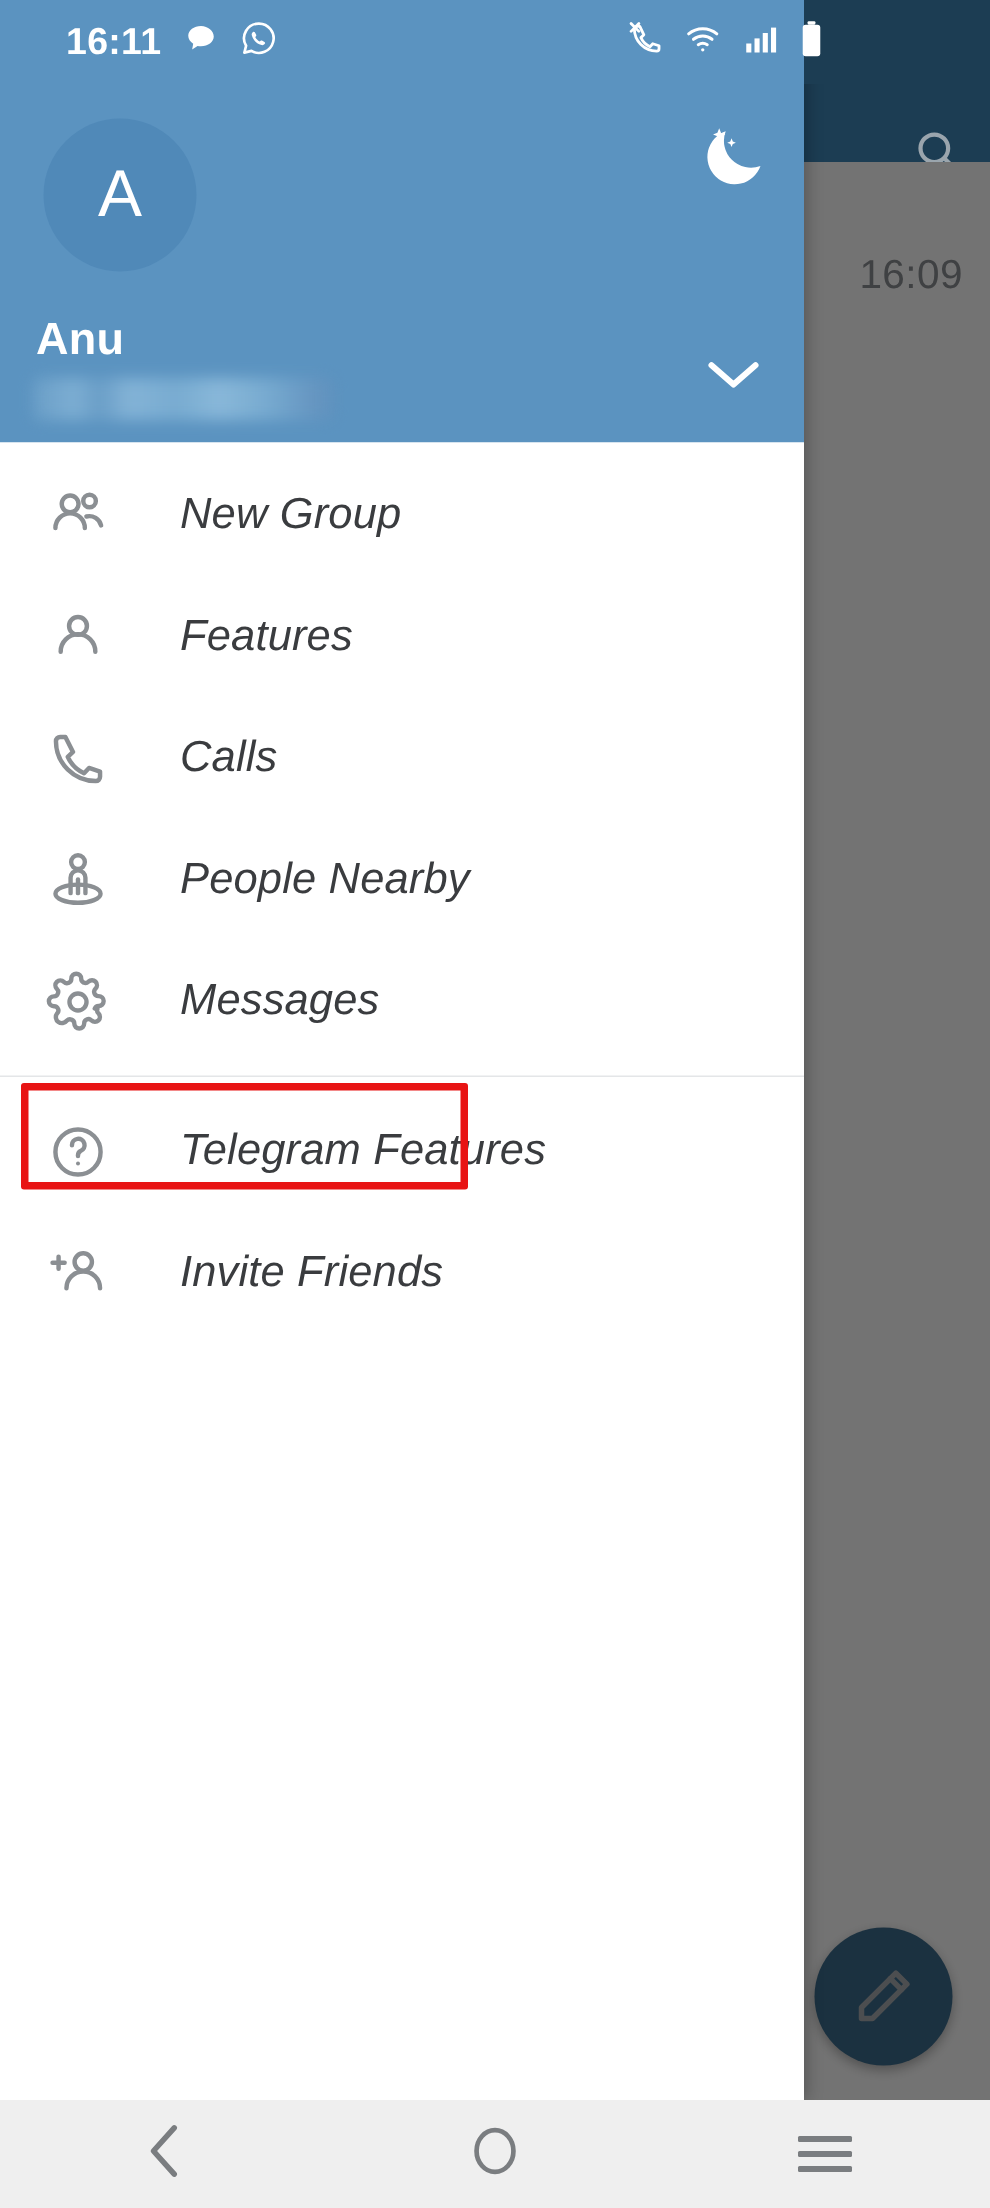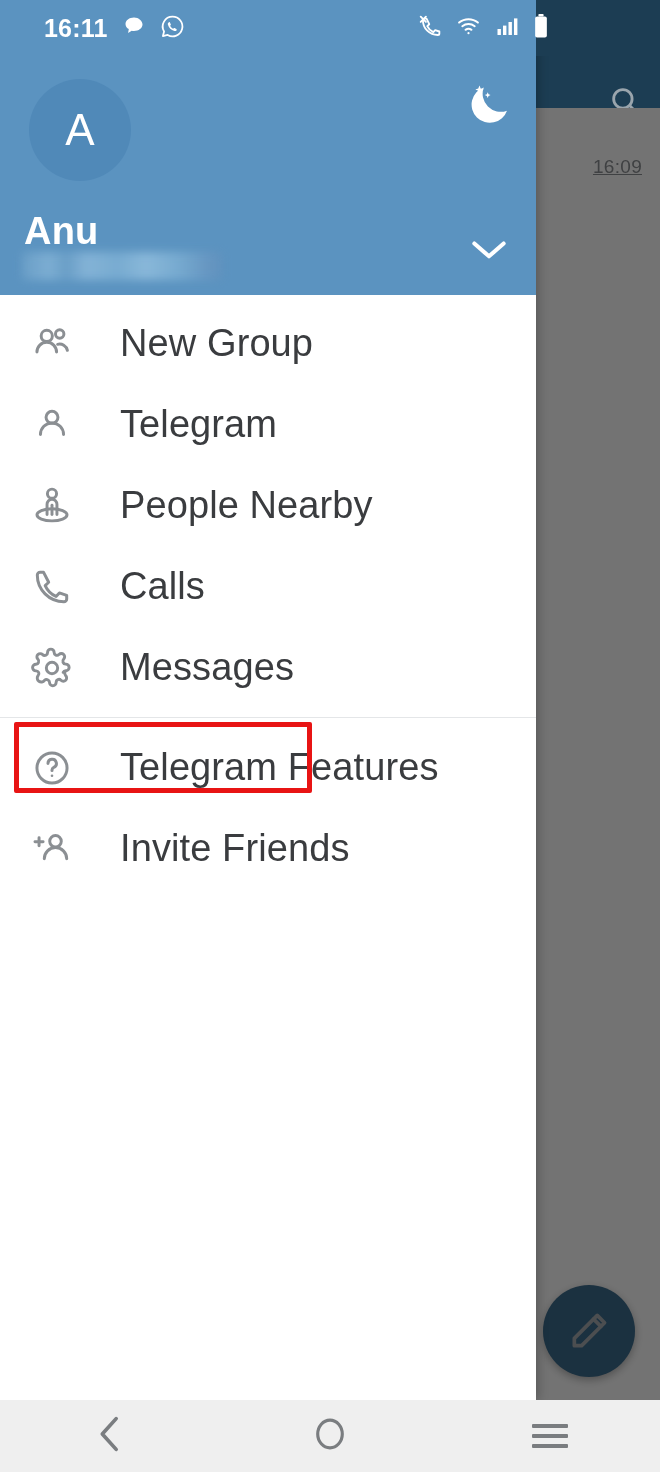--- a/index.html
+++ b/index.html
@@ -18,22 +18,22 @@
   }
   #bg-search-icon{
     position:absolute; right:12px; top:78px; width:46px; height:46px;
     display:flex; align-items:center; justify-content:center;
   }
   #bg-chatlist{
     position:absolute; left:0; top:108px; right:0; bottom:72px;
     background:#ffffff;
   }
   .bg-chat-time{
-    position:absolute; right:18px; top:48px;
-    font-size:19px; color:#8d9094; letter-spacing:.3px;text-decoration:underline;
+    position:absolute; right:18px; top:60px;
+    font-size:27px; color:#8d9094; letter-spacing:.3px;
   }
   .bg-chat-preview{
     position:absolute; left:0px; top:100px;
     font-size:26px; color:#3c4043;
   }
   #bg-fab{
     position:absolute; left:543px; top:1285px; width:92px; height:92px;
     border-radius:50%; background:#3d6d8e;
     display:flex; align-items:center; justify-content:center;
     box-shadow:0 3px 8px rgba(0,0,0,.3);
@@ -84,21 +84,21 @@
     border-radius:50%; background:#5089b8;
     display:flex; align-items:center; justify-content:center;
   }
   #avatar-letter{ color:#ffffff; font-size:44px; font-weight:400; }
   #night-toggle{
     position:absolute; left:458px; top:74px; width:62px; height:62px;
     display:flex; align-items:center; justify-content:center;
   }
   #profile-name{
     position:absolute; left:24px; top:210px;
-    color:#ffffff; font-size:38px; font-weight:600; letter-spacing:.2px;
+    color:#ffffff; font-size:30px; font-weight:600; letter-spacing:.2px;
   }
   #profile-phone{
     position:absolute; left:22px; top:252px; width:200px; height:28px;
     border-radius:4px;
     background:linear-gradient(90deg,#6b9fc8 0%,#7fb0d4 14%,#6a9ec7 22%,
       #86b5d8 32%,#7aadd2 48%,#8cbadb 62%,#79acd1 78%,#6898c3 92%,#6191bd 100%);
     filter:blur(5px); opacity:.95;
   }
   #profile-expand{
     position:absolute; left:460px; top:228px; width:58px; height:42px;
@@ -108,21 +108,21 @@
   #drawer-menu{ position:relative; width:536px; background:#ffffff; padding-top:8px; }
   .menu-item{
     position:relative; display:flex; align-items:center;
     height:81px; padding-left:24px; cursor:pointer; background:#ffffff;
   }
   .menu-icon{
     width:56px; min-width:56px; height:56px;
     display:flex; align-items:center; justify-content:center;
   }
   .menu-label{
-    margin-left:40px; font-size:38px; color:#3a3c3f; letter-spacing:.1px;
+    margin-left:40px; font-size:29px; color:#3a3c3f; letter-spacing:.1px;font-style:italic;
   }
   #menu-divider{
     height:1px; background:#e4e6e8; margin:9px 0 9px 0; width:536px;
   }
   #settings-highlight{
     position:absolute; left:14px; top:722px; width:298px; height:71px;
     border:5px solid #e81414; border-radius:2px;
     z-index:35; pointer-events:none;
   }
 
@@ -209,43 +209,43 @@
         <span class="menu-label">New Group</span>
       </div>
 
       <div class="menu-item">
         <span class="menu-icon">
           <svg width="42" height="42" viewBox="0 0 24 24" fill="none" stroke="#8b8f93" stroke-width="1.7" stroke-linecap="round" stroke-linejoin="round">
             <circle cx="12" cy="7.6" r="3.4"></circle>
             <path d="M5.4 17.4a6.6 6.6 0 0 1 13.2 0"></path>
           </svg>
         </span>
-        <span class="menu-label">Telegram</span>
+        <span class="menu-label">Features</span>
+      </div>
+
+      <div class="menu-item">
+        <span class="menu-icon">
+          <svg width="42" height="42" viewBox="0 0 24 24" fill="none" stroke="#8b8f93" stroke-width="1.7" stroke-linecap="round" stroke-linejoin="round">
+            <path d="M7.2 3.6h-2A1.6 1.6 0 0 0 3.6 5.2c0 8.4 6.8 15.2 15.2 15.2a1.6 1.6
+                     0 0 0 1.6-1.6v-2l-4.2-1.4-1.9 2a12.4 12.4 0 0 1-6.2-6.2l2-1.9z"></path>
+          </svg>
+        </span>
+        <span class="menu-label">Calls</span>
       </div>
 
       <div class="menu-item">
         <span class="menu-icon">
           <svg width="44" height="44" viewBox="0 0 24 24" fill="none" stroke="#8b8f93" stroke-width="1.6" stroke-linecap="round" stroke-linejoin="round">
             <circle cx="12" cy="5.3" r="2.5"></circle>
             <path d="M9.3 16.6V11a2.7 2.7 0 0 1 2.7-2.7 2.7 2.7 0 0 1 2.7 2.7v5.6"></path>
             <path d="M12 11.6v5"></path>
             <ellipse cx="12" cy="16.8" rx="8.2" ry="3.3"></ellipse>
           </svg>
         </span>
         <span class="menu-label">People Nearby</span>
-      </div>
-
-      <div class="menu-item">
-        <span class="menu-icon">
-          <svg width="42" height="42" viewBox="0 0 24 24" fill="none" stroke="#8b8f93" stroke-width="1.7" stroke-linecap="round" stroke-linejoin="round">
-            <path d="M7.2 3.6h-2A1.6 1.6 0 0 0 3.6 5.2c0 8.4 6.8 15.2 15.2 15.2a1.6 1.6
-                     0 0 0 1.6-1.6v-2l-4.2-1.4-1.9 2a12.4 12.4 0 0 1-6.2-6.2l2-1.9z"></path>
-          </svg>
-        </span>
-        <span class="menu-label">Calls</span>
       </div>
 
 
       <div class="menu-item">
         <span class="menu-icon">
           <svg width="44" height="44" viewBox="0 0 24 24" fill="none" stroke="#8b8f93" stroke-width="1.6" stroke-linecap="round" stroke-linejoin="round">
             <circle cx="12" cy="12" r="3.1"></circle>
             <path d="M19.1 14.4a1.5 1.5 0 0 0 .3 1.7l.05.05a1.8 1.8 0 1 1-2.55 2.55l-.05-.05a1.5
                      1.5 0 0 0-1.7-.3 1.5 1.5 0 0 0-.9 1.37v.14a1.8 1.8 0 1 1-3.6 0v-.07a1.5 1.5
                      0 0 0-.98-1.37 1.5 1.5 0 0 0-1.7.3l-.05.05A1.8 1.8 0 1 1 4.37 16.2l.05-.05a1.5

